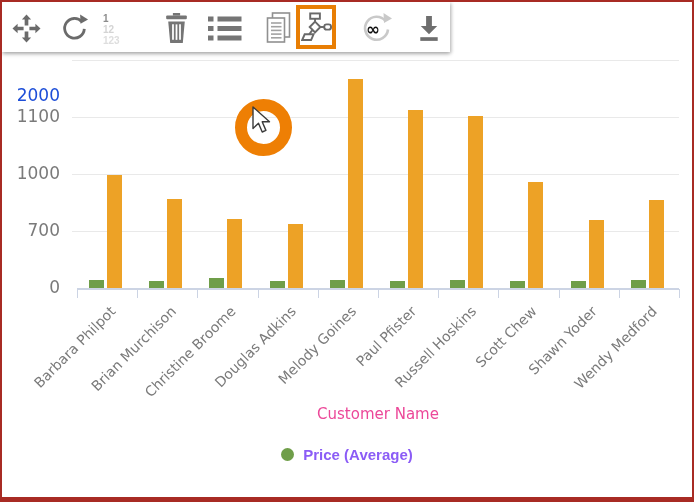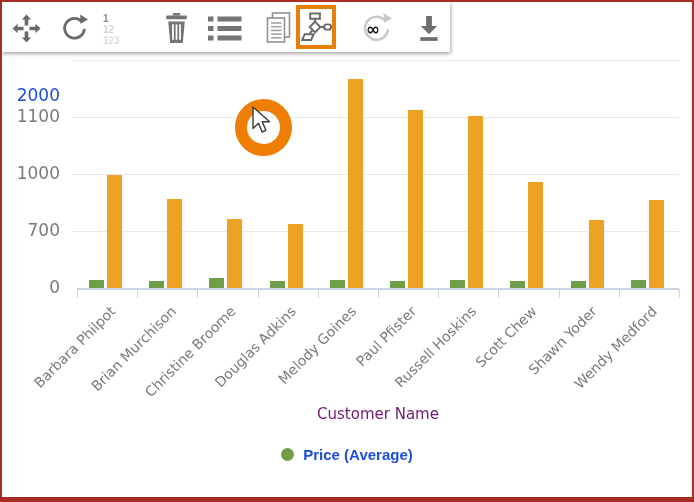--- a/index.html
+++ b/index.html
@@ -32,25 +32,25 @@
   .axisline{position:absolute;height:2px;background:#ccd4e4;}
   .tick{position:absolute;width:1px;height:9px;background:#ccd4e4;}
   .ylab{position:absolute;font-size:17px;color:#7a7a7a;font-family:"DejaVu Sans",sans-serif;}
   .bar{position:absolute;}
   .xlab{
     position:absolute;white-space:nowrap;
     font-size:14px;color:#7a7a7a;
     transform-origin:100% 0;transform:rotate(-45deg);
     font-family:"DejaVu Sans",sans-serif;
   }
-  .xtitle{position:absolute;top:403px;font-size:15px;color:#701a75;transform:translateX(-50%);font-family:"DejaVu Sans",sans-serif;}
+  .xtitle{position:absolute;top:403px;font-size:15px;color:#ec4899;transform:translateX(-50%);font-family:"DejaVu Sans",sans-serif;}
   .legend{position:absolute;left:0;right:0;top:444px;display:flex;justify-content:center;gap:30px;}
   .legend-item{display:flex;align-items:center;gap:9px;cursor:pointer;}
   .legend-item .dot{width:13px;height:13px;border-radius:50%;display:inline-block;}
-  .legend-item .ltext{font-size:15px;font-weight:bold;color:#1d4ed8;}
+  .legend-item .ltext{font-size:15px;font-weight:bold;color:#8b5cf6;}
   
   .ring{
     position:absolute;left:233px;top:97px;width:57px;height:57px;
     box-sizing:border-box;border:12px solid #ee7f04;border-radius:50%;
     z-index:8;
   }
   .cursor{position:absolute;left:248px;top:104px;z-index:9;}
 </style>
 </head>
 <body>

